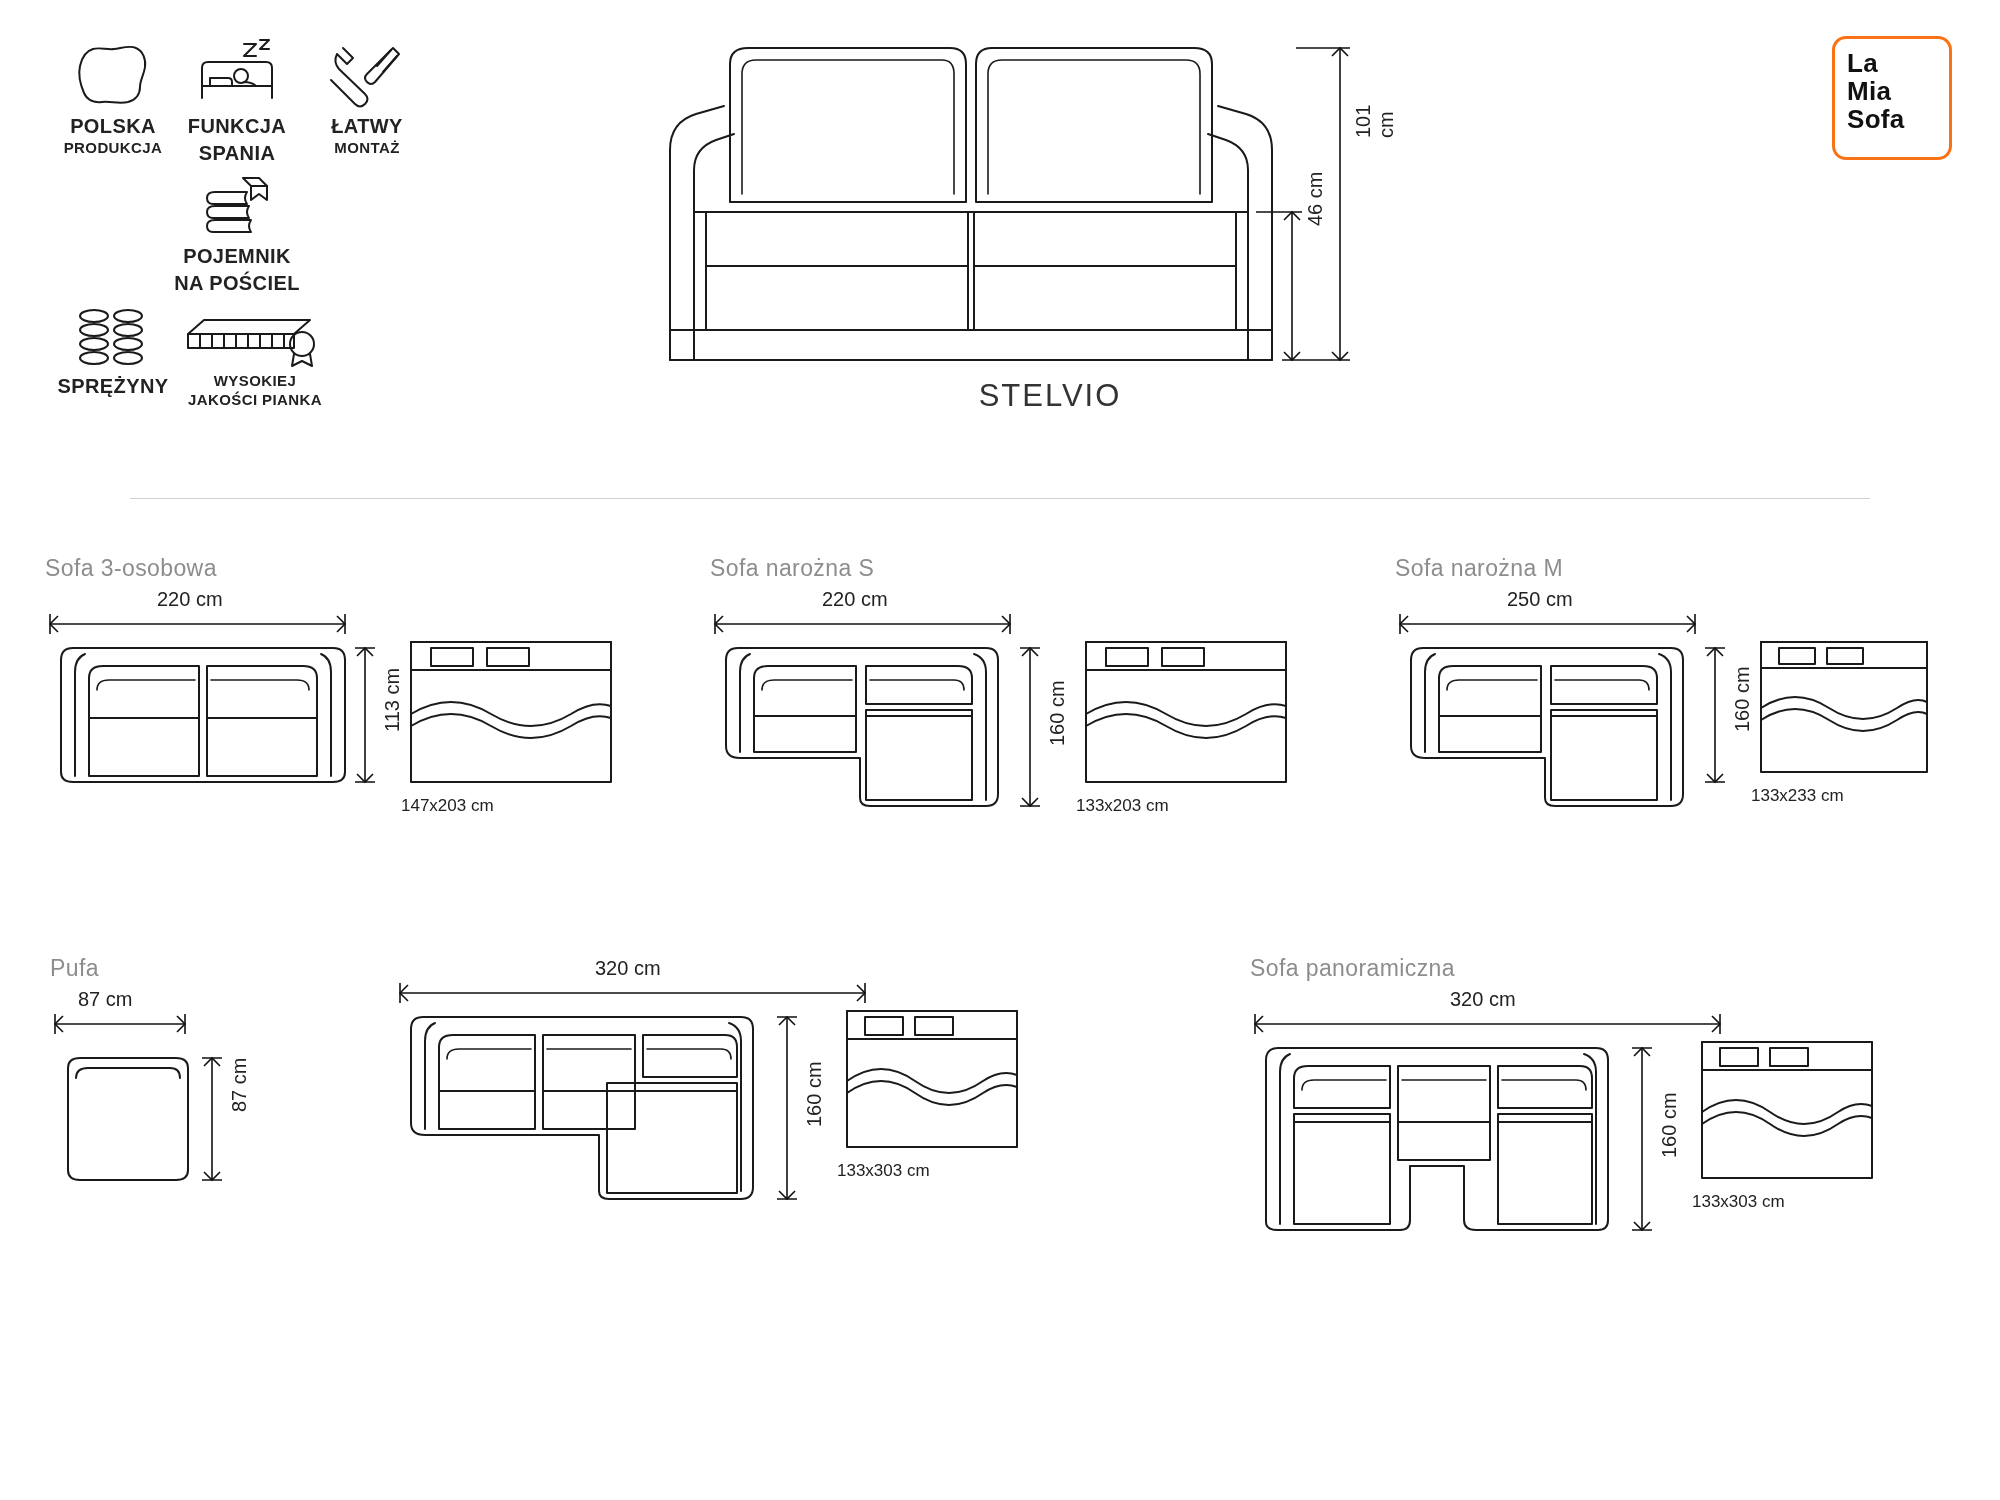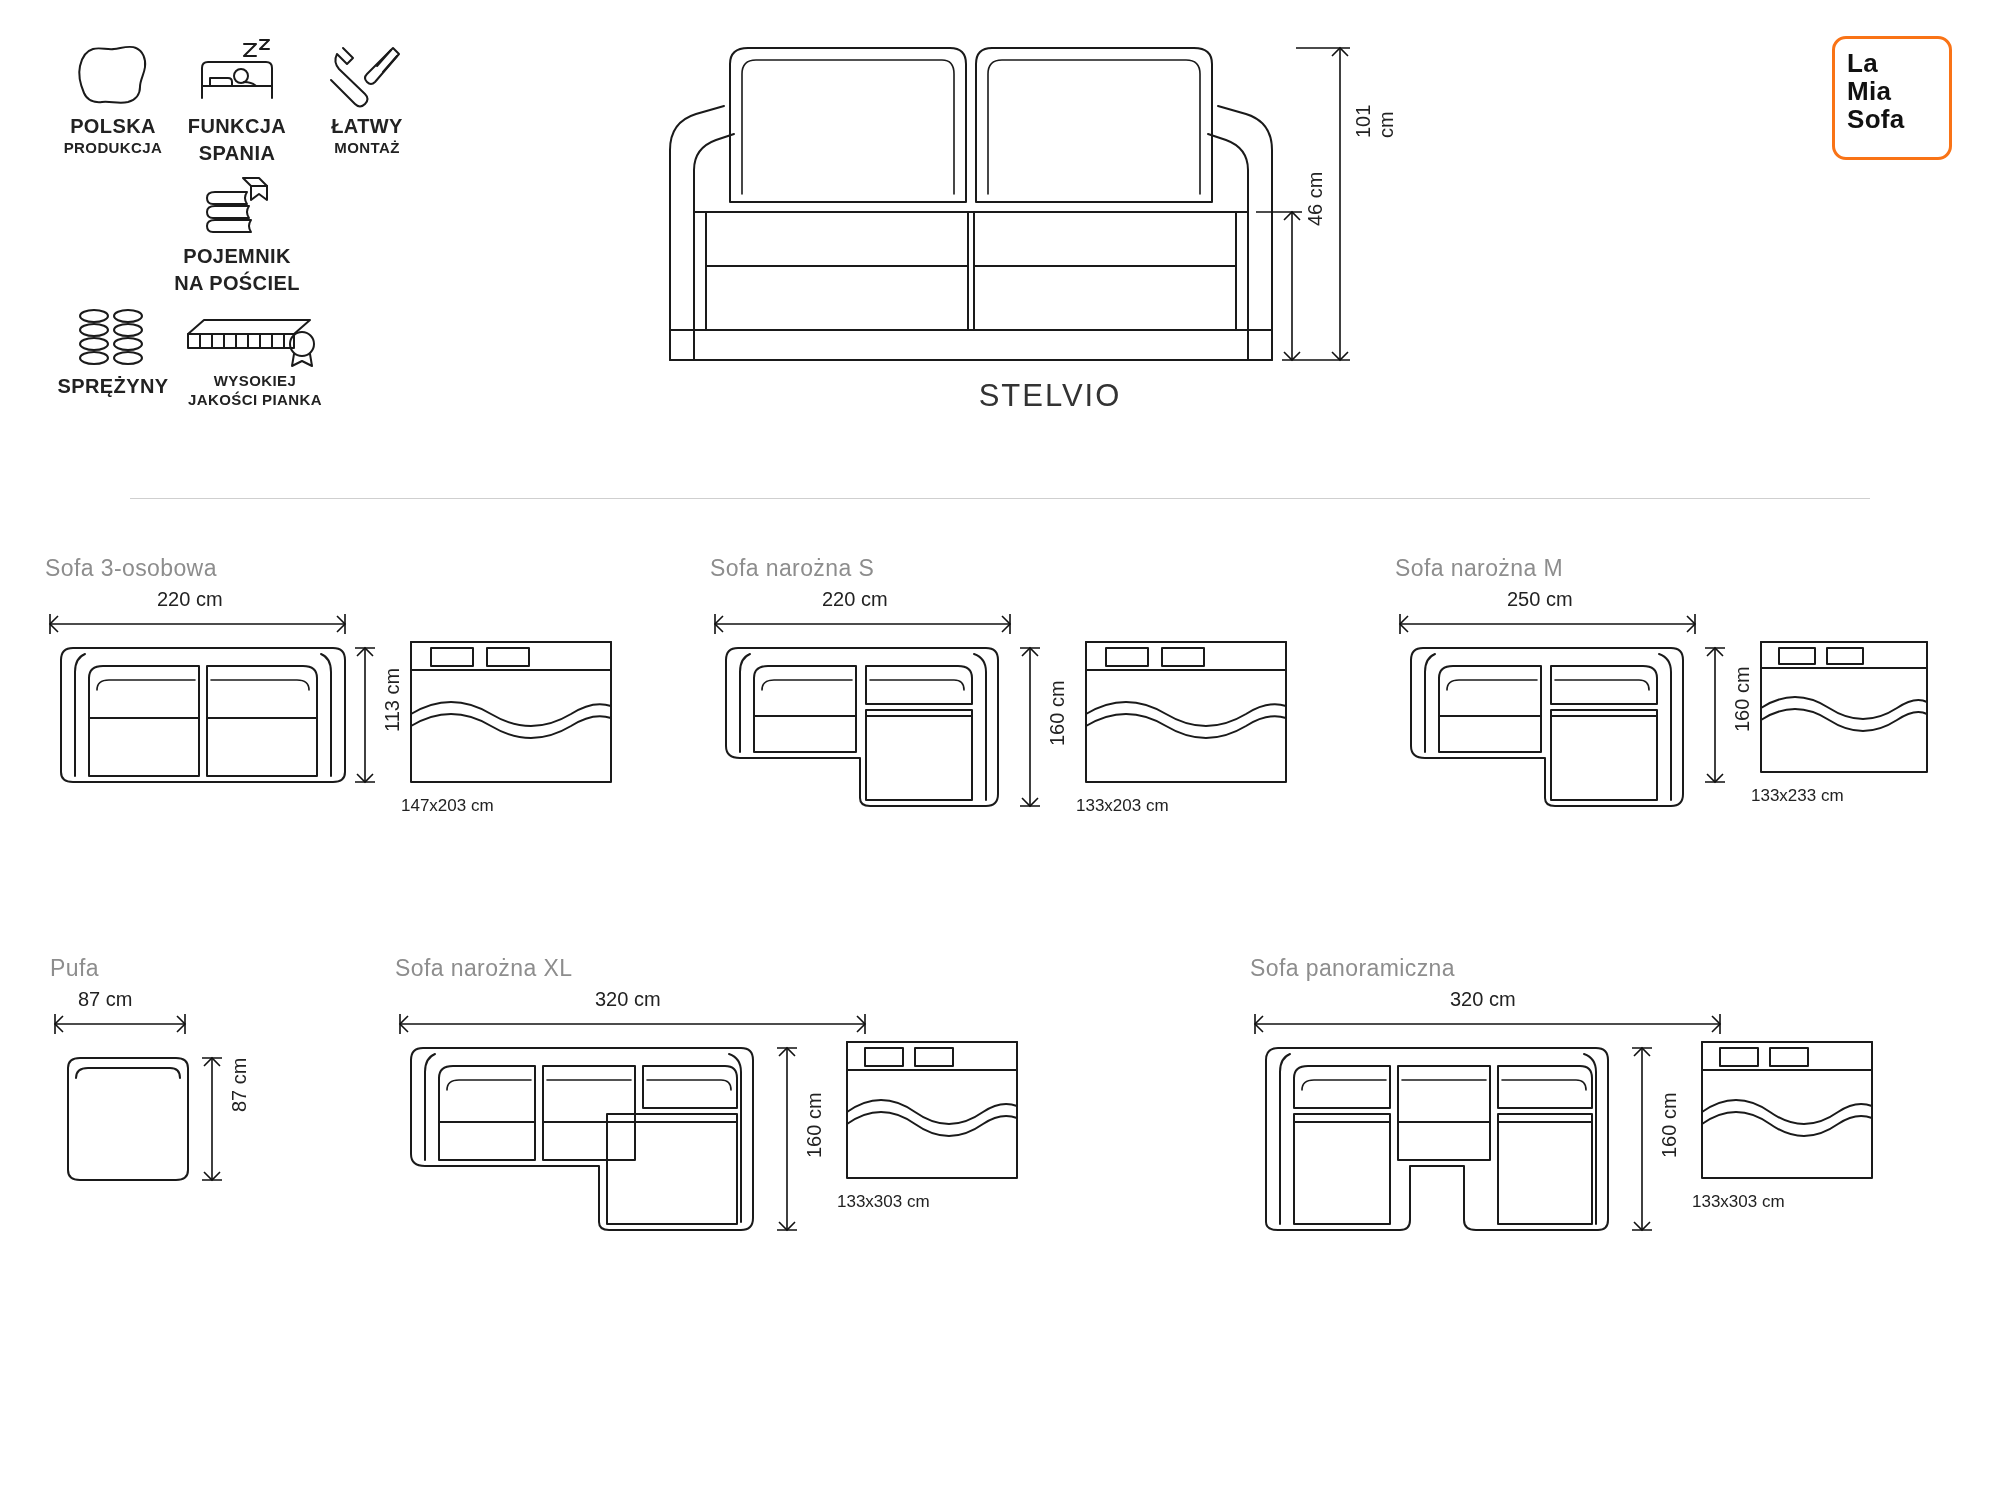--- a/index.html
+++ b/index.html
@@ -401,21 +401,20 @@
         <path class="dim" d="M154 80 L162 72 L170 80"></path>
         <path class="dim" d="M154 186 L162 194 L170 186"></path>
         <path class="dim" d="M152 72 L172 72 M152 194 L172 194"></path>
       </svg>
       <div class="dimtext" style="position:absolute; left:28px; top:2px;">87 cm</div>
       <div class="dimtext" style="position:absolute; left:178px; top:126px; transform:rotate(-90deg); transform-origin:left top;">87 cm</div>
     </div>
   </div>
 
   <div class="variant" style="left:395px; top:955px;">
-    <div class="vtitle">Sofa narożna XL</div>
     <div class="vbody">
       <svg width="720" height="260" viewBox="0 0 720 260">
         <path class="dim" d="M5 38 L470 38"></path>
         <path class="dim" d="M13 30 L5 38 L13 46"></path>
         <path class="dim" d="M462 30 L470 38 L462 46"></path>
         <path class="dim" d="M5 28 L5 48 M470 28 L470 48"></path>
 
         <path class="ln" d="M16 74 L16 168 Q16 180 30 180 L204 180 L204 236 Q204 244 214 244 L346 244 Q358 244 358 232 L358 74 Q358 62 346 62 L28 62 Q16 62 16 74 Z"></path>
         <path class="ln" d="M40 68 Q30 72 30 86 L30 174"></path>
         <path class="ln" d="M334 68 Q346 72 346 86 L346 236"></path>

